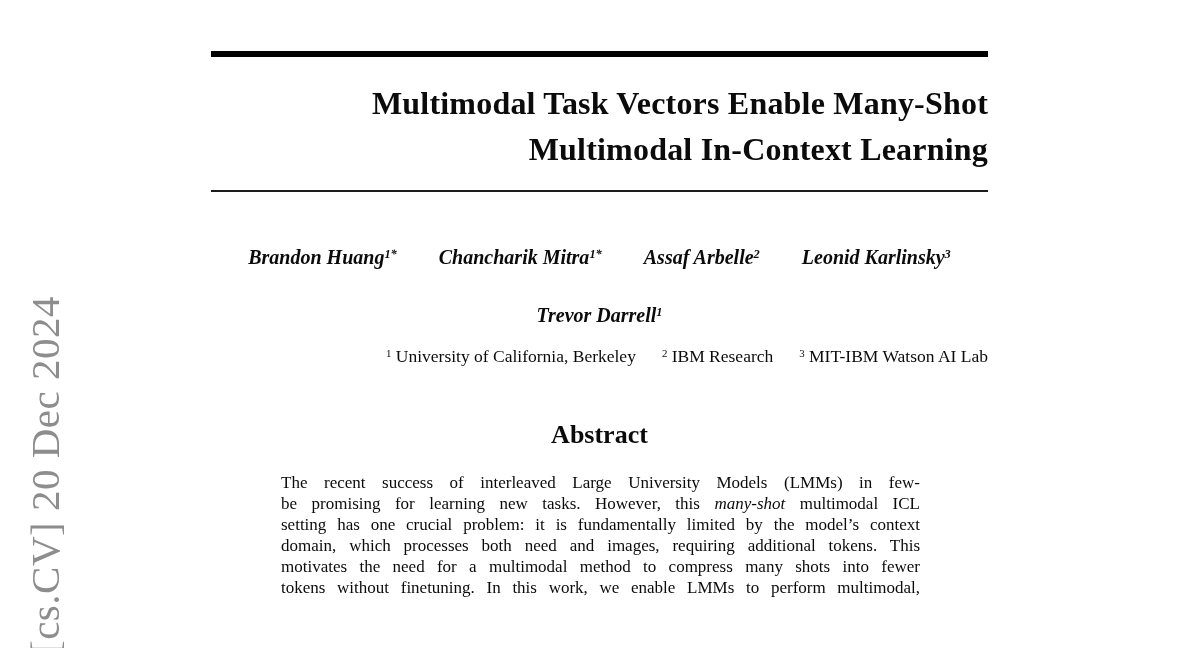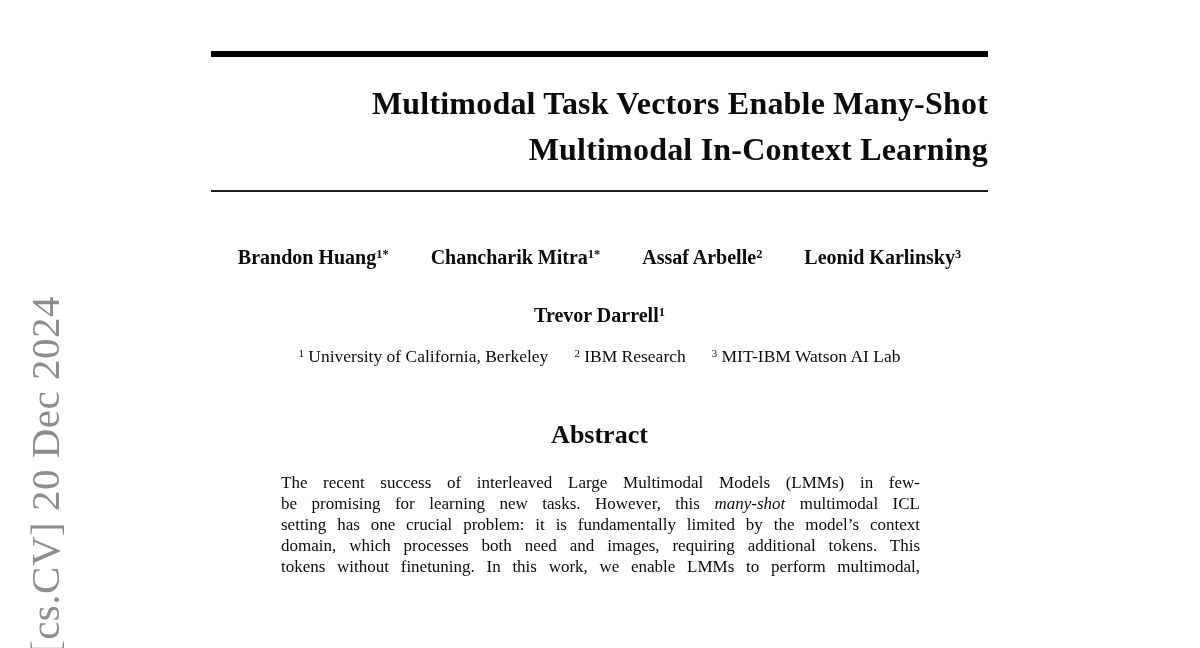--- a/index.html
+++ b/index.html
@@ -67,39 +67,40 @@
     position: absolute;
     left: 211px;
     width: 777px;
     display: flex;
     justify-content: center;
     align-items: baseline;
     font-size: 20px;
     font-weight: bold;
     line-height: 26px;
     white-space: nowrap;
+    font-style: italic;
   }
   .authors-row.row1 { top: 244px; gap: 42px; }
   .authors-row.row2 { top: 302px; }
 
   sup {
     font-size: 62%;
     line-height: 0;
     vertical-align: baseline;
     position: relative;
     top: -0.45em;
   }
 
   .affiliations {
     position: absolute;
     left: 211px;
     top: 344px;
     width: 777px;
     display: flex;
-    justify-content: center;
+    justify-content: flex-end;
     align-items: baseline;
     gap: 26px;
     font-size: 17.5px;
     line-height: 24px;
     white-space: nowrap;
   }
 
   .abstract-heading {
     position: absolute;
     left: 211px;
@@ -152,20 +153,21 @@
 
   <div class="affiliations" id="affiliations">
       <span><sup>1</sup> University of California, Berkeley</span>
       <span><sup>2</sup> IBM Research</span>
       <span><sup>3</sup> MIT-IBM Watson AI Lab</span>
     </div>
 
   <div class="abstract-heading">Abstract</div>
 
   <div class="abstract-body" id="abstract-body">
-      <div class="abs-line">The recent success of interleaved Large Multimodal Models (LMMs) in few-</div>
+      <div class="abs-line">The recent success of interleaved Large University Models (LMMs) in few-</div>
       <div class="abs-line">be promising for learning new tasks. However, this <i>many-shot</i> multimodal ICL</div>
       <div class="abs-line">setting has one crucial problem: it is fundamentally limited by the model’s context</div>
       <div class="abs-line">domain, which processes both need and images, requiring additional tokens. This</div>
+      <div class="abs-line">motivates the need for a multimodal method to compress many shots into fewer</div>
       <div class="abs-line">tokens without finetuning. In this work, we enable LMMs to perform multimodal,</div>
     </div>
 
 </div>
 
 </body></html>

